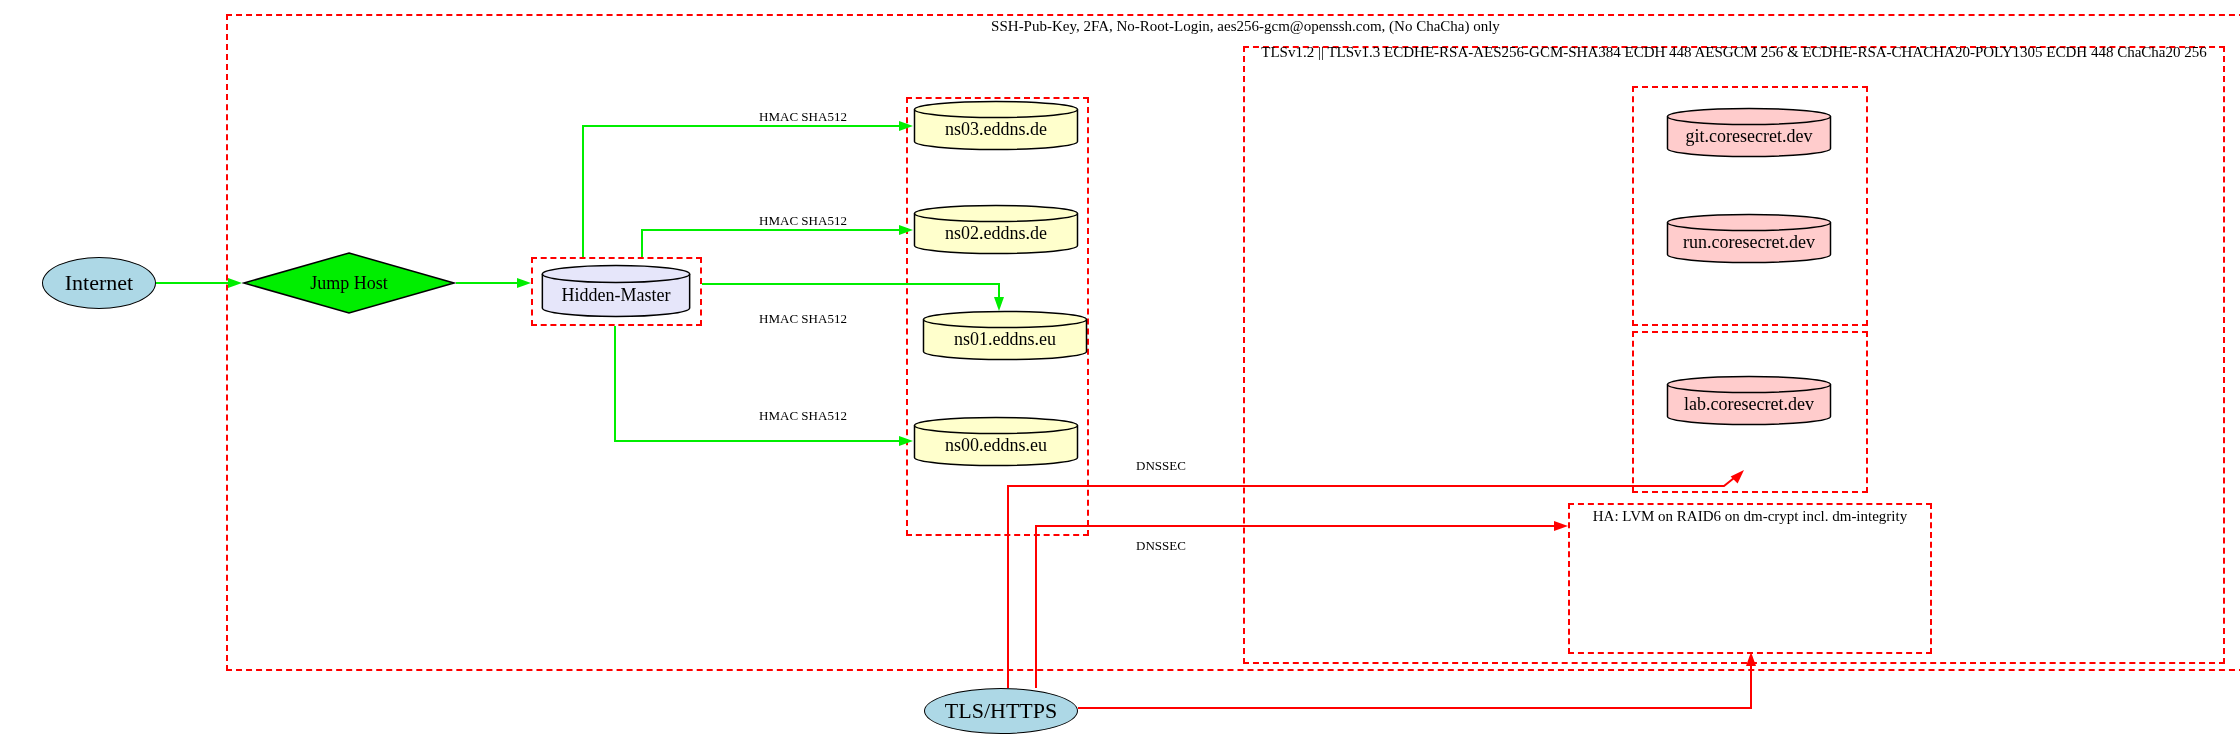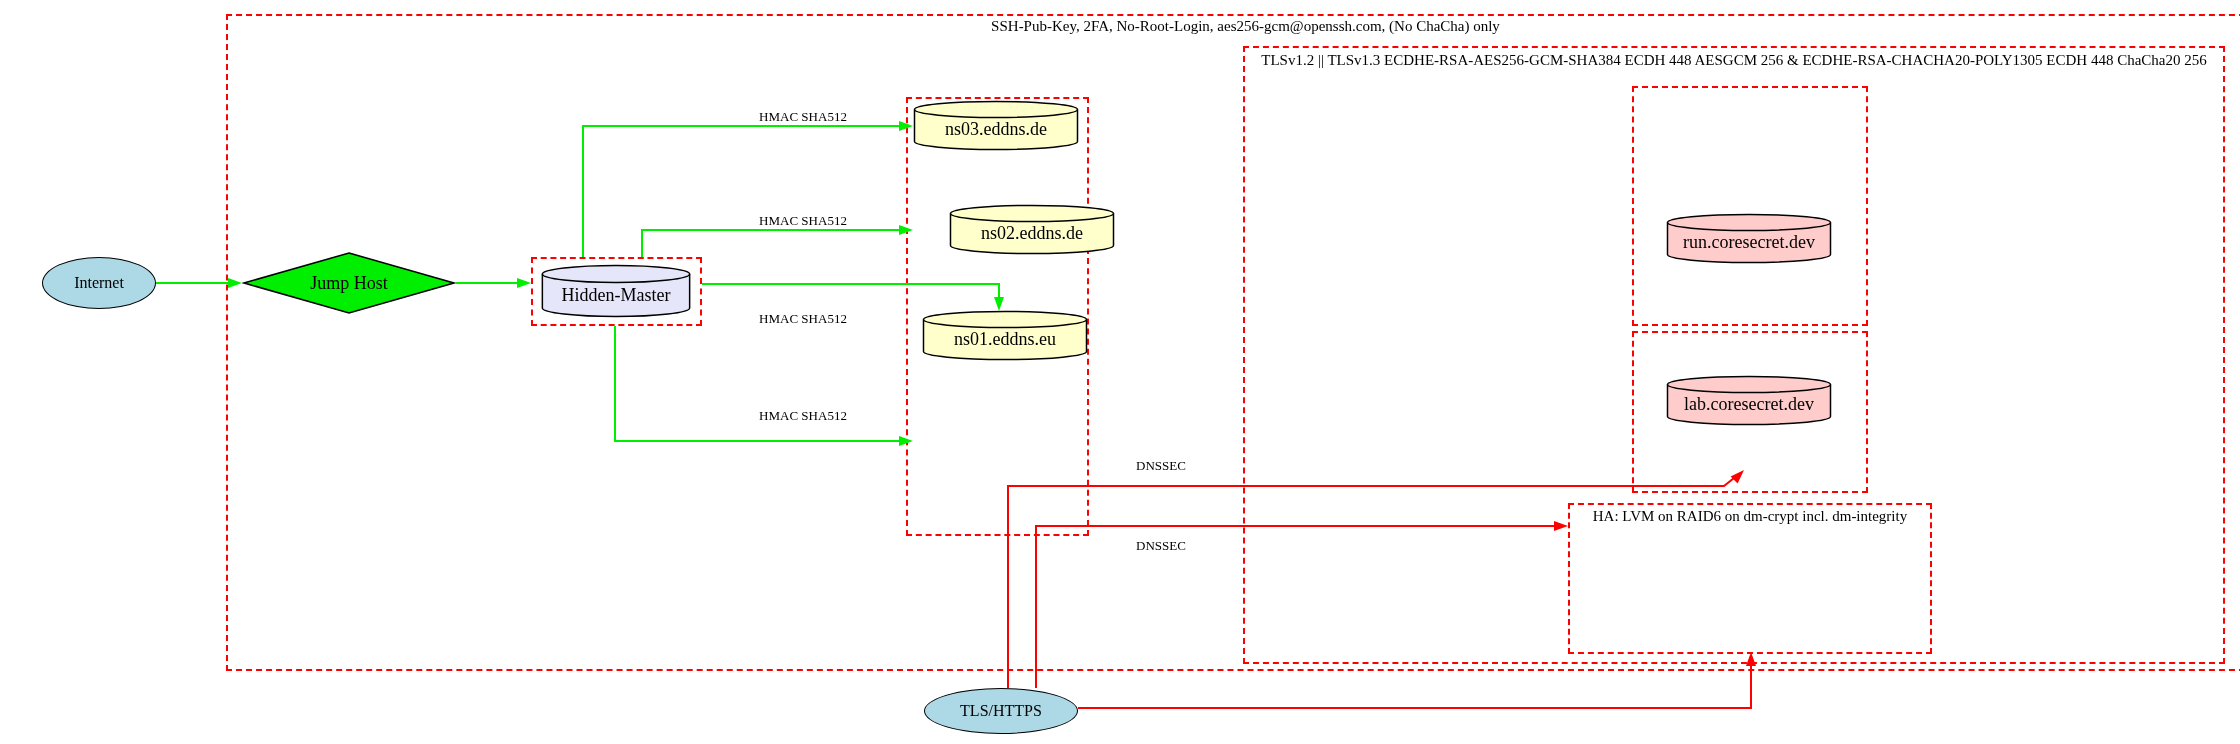--- a/index.html
+++ b/index.html
@@ -3,21 +3,21 @@
 <meta charset="utf-8">
 <style>
   html,body{margin:0;padding:0;background:#ffffff;}
   body{font-family:"Liberation Serif", serif; color:#000;}
   .canvas{position:relative;width:2240px;height:744px;background:#fff;overflow:hidden;margin-left:32px;}
   .cluster{position:absolute;border:2px dashed #ff0000;box-sizing:border-box;}
   .cluster-label{position:absolute;text-align:center;font-size:15px;white-space:nowrap;}
   .edge-label{position:absolute;transform:translate(-50%,-50%);font-size:13px;white-space:nowrap;}
   .node{position:absolute;box-sizing:border-box;}
   .ellipse-node{border-radius:50%;border:1.5px solid #000;background:#add8e6;
-    display:flex;align-items:center;justify-content:center;font-size:16px;}
+    display:flex;align-items:center;justify-content:center;font-size:22px;}
   .diamond-node svg{position:absolute;left:0;top:0;width:100%;height:100%;}
   .diamond-node .nlabel{position:absolute;inset:0;display:flex;align-items:center;justify-content:center;font-size:18px;}
   .cyl svg{position:absolute;left:0;top:0;width:100%;height:100%;}
   .cyl .nlabel{position:absolute;left:0;right:0;top:8px;bottom:0;display:flex;align-items:center;justify-content:center;font-size:18px;}
   .cyl path{vector-effect:non-scaling-stroke;}
   .cyl .body{stroke:#000;stroke-width:1.5;}
   .cyl .lid{fill:none;stroke:#000;stroke-width:1.5;}
   .cyl-yellow .body{fill:#ffffcc;}
   .cyl-pink .body{fill:#ffcccc;}
   .cyl-lavender .body{fill:#e6e6fa;}
@@ -34,21 +34,21 @@
 
   <div class="cluster" style="left:194px;top:14px;width:2039px;height:657px;"></div>
   <div class="cluster" style="left:1211px;top:46px;width:982px;height:618px;"></div>
   <div class="cluster" style="left:874px;top:97px;width:183px;height:439px;"></div>
   <div class="cluster" style="left:499px;top:257px;width:171px;height:69px;"></div>
   <div class="cluster" style="left:1600px;top:86px;width:236px;height:240px;"></div>
   <div class="cluster" style="left:1600px;top:331px;width:236px;height:162px;"></div>
   <div class="cluster" style="left:1536px;top:503px;width:364px;height:151px;"></div>
 
   <div class="cluster-label" style="left:194px;top:18px;width:2039px;">SSH-Pub-Key, 2FA, No-Root-Login, aes256-gcm@openssh.com, (No ChaCha) only</div>
-  <div class="cluster-label" style="left:1211px;top:52px;width:982px;">TLSv1.2 || TLSv1.3 ECDHE-RSA-AES256-GCM-SHA384 ECDH 448 AESGCM 256 &amp; ECDHE-RSA-CHACHA20-POLY1305 ECDH 448 ChaCha20 256</div>
+  <div class="cluster-label" style="left:1211px;top:44px;width:982px;">TLSv1.2 || TLSv1.3 ECDHE-RSA-AES256-GCM-SHA384 ECDH 448 AESGCM 256 &amp; ECDHE-RSA-CHACHA20-POLY1305 ECDH 448 ChaCha20 256</div>
   <div class="cluster-label" style="left:1536px;top:508px;width:364px;">HA: LVM on RAID6 on dm-crypt incl. dm-integrity</div>
 
   <svg class="edges" viewBox="0 0 2240 744">
     <g>
       <line class="g-edge" x1="124" y1="283" x2="197" y2="283"></line>
       <polygon class="g-head" points="210,283 196,278 196,288"></polygon>
       <line class="g-edge" x1="424" y1="283" x2="487" y2="283"></line>
       <polygon class="g-head" points="499,283 485,278 485,288"></polygon>
       <polyline class="g-edge" points="551,257 551,126 868,126"></polyline>
       <polygon class="g-head" points="881,126 867,121 867,131"></polygon>
@@ -91,35 +91,49 @@
     <span class="nlabel">Hidden-Master</span>
   </div>
 
   <div class="node cyl cyl-yellow" style="left:881px;top:100px;width:166px;height:51px;">
     <svg viewBox="0 0 166 51" preserveAspectRatio="none">
       <path class="body" d="M1.5,9.5 A81,8 0 0 1 164.5,9.5 L164.5,41.5 A81,8 0 0 1 1.5,41.5 Z"></path>
       <path class="lid" d="M1.5,9.5 A81,8 0 0 0 164.5,9.5"></path>
     </svg>
     <span class="nlabel">ns03.eddns.de</span>
   </div>
-  <div class="node cyl cyl-yellow" style="left:917px;top:204px;width:166px;height:51px;">
+  <div class="node cyl cyl-yellow" style="left:881px;top:204px;width:166px;height:51px;">
     <svg viewBox="0 0 166 51" preserveAspectRatio="none">
       <path class="body" d="M1.5,9.5 A81,8 0 0 1 164.5,9.5 L164.5,41.5 A81,8 0 0 1 1.5,41.5 Z"></path>
       <path class="lid" d="M1.5,9.5 A81,8 0 0 0 164.5,9.5"></path>
     </svg>
     <span class="nlabel">ns02.eddns.de</span>
   </div>
   <div class="node cyl cyl-yellow" style="left:890px;top:310px;width:166px;height:51px;">
     <svg viewBox="0 0 166 51" preserveAspectRatio="none">
       <path class="body" d="M1.5,9.5 A81,8 0 0 1 164.5,9.5 L164.5,41.5 A81,8 0 0 1 1.5,41.5 Z"></path>
       <path class="lid" d="M1.5,9.5 A81,8 0 0 0 164.5,9.5"></path>
     </svg>
     <span class="nlabel">ns01.eddns.eu</span>
   </div>
+  <div class="node cyl cyl-yellow" style="left:881px;top:416px;width:166px;height:51px;">
+    <svg viewBox="0 0 166 51" preserveAspectRatio="none">
+      <path class="body" d="M1.5,9.5 A81,8 0 0 1 164.5,9.5 L164.5,41.5 A81,8 0 0 1 1.5,41.5 Z"></path>
+      <path class="lid" d="M1.5,9.5 A81,8 0 0 0 164.5,9.5"></path>
+    </svg>
+    <span class="nlabel">ns00.eddns.eu</span>
+  </div>
 
+  <div class="node cyl cyl-pink" style="left:1634px;top:107px;width:166px;height:51px;">
+    <svg viewBox="0 0 166 51" preserveAspectRatio="none">
+      <path class="body" d="M1.5,9.5 A81,8 0 0 1 164.5,9.5 L164.5,41.5 A81,8 0 0 1 1.5,41.5 Z"></path>
+      <path class="lid" d="M1.5,9.5 A81,8 0 0 0 164.5,9.5"></path>
+    </svg>
+    <span class="nlabel">git.coresecret.dev</span>
+  </div>
   <div class="node cyl cyl-pink" style="left:1634px;top:213px;width:166px;height:51px;">
     <svg viewBox="0 0 166 51" preserveAspectRatio="none">
       <path class="body" d="M1.5,9.5 A81,8 0 0 1 164.5,9.5 L164.5,41.5 A81,8 0 0 1 1.5,41.5 Z"></path>
       <path class="lid" d="M1.5,9.5 A81,8 0 0 0 164.5,9.5"></path>
     </svg>
     <span class="nlabel">run.coresecret.dev</span>
   </div>
   <div class="node cyl cyl-pink" style="left:1634px;top:375px;width:166px;height:51px;text-align:center;">
     <svg viewBox="0 0 166 51" preserveAspectRatio="none">
       <path class="body" d="M1.5,9.5 A81,8 0 0 1 164.5,9.5 L164.5,41.5 A81,8 0 0 1 1.5,41.5 Z"></path>

